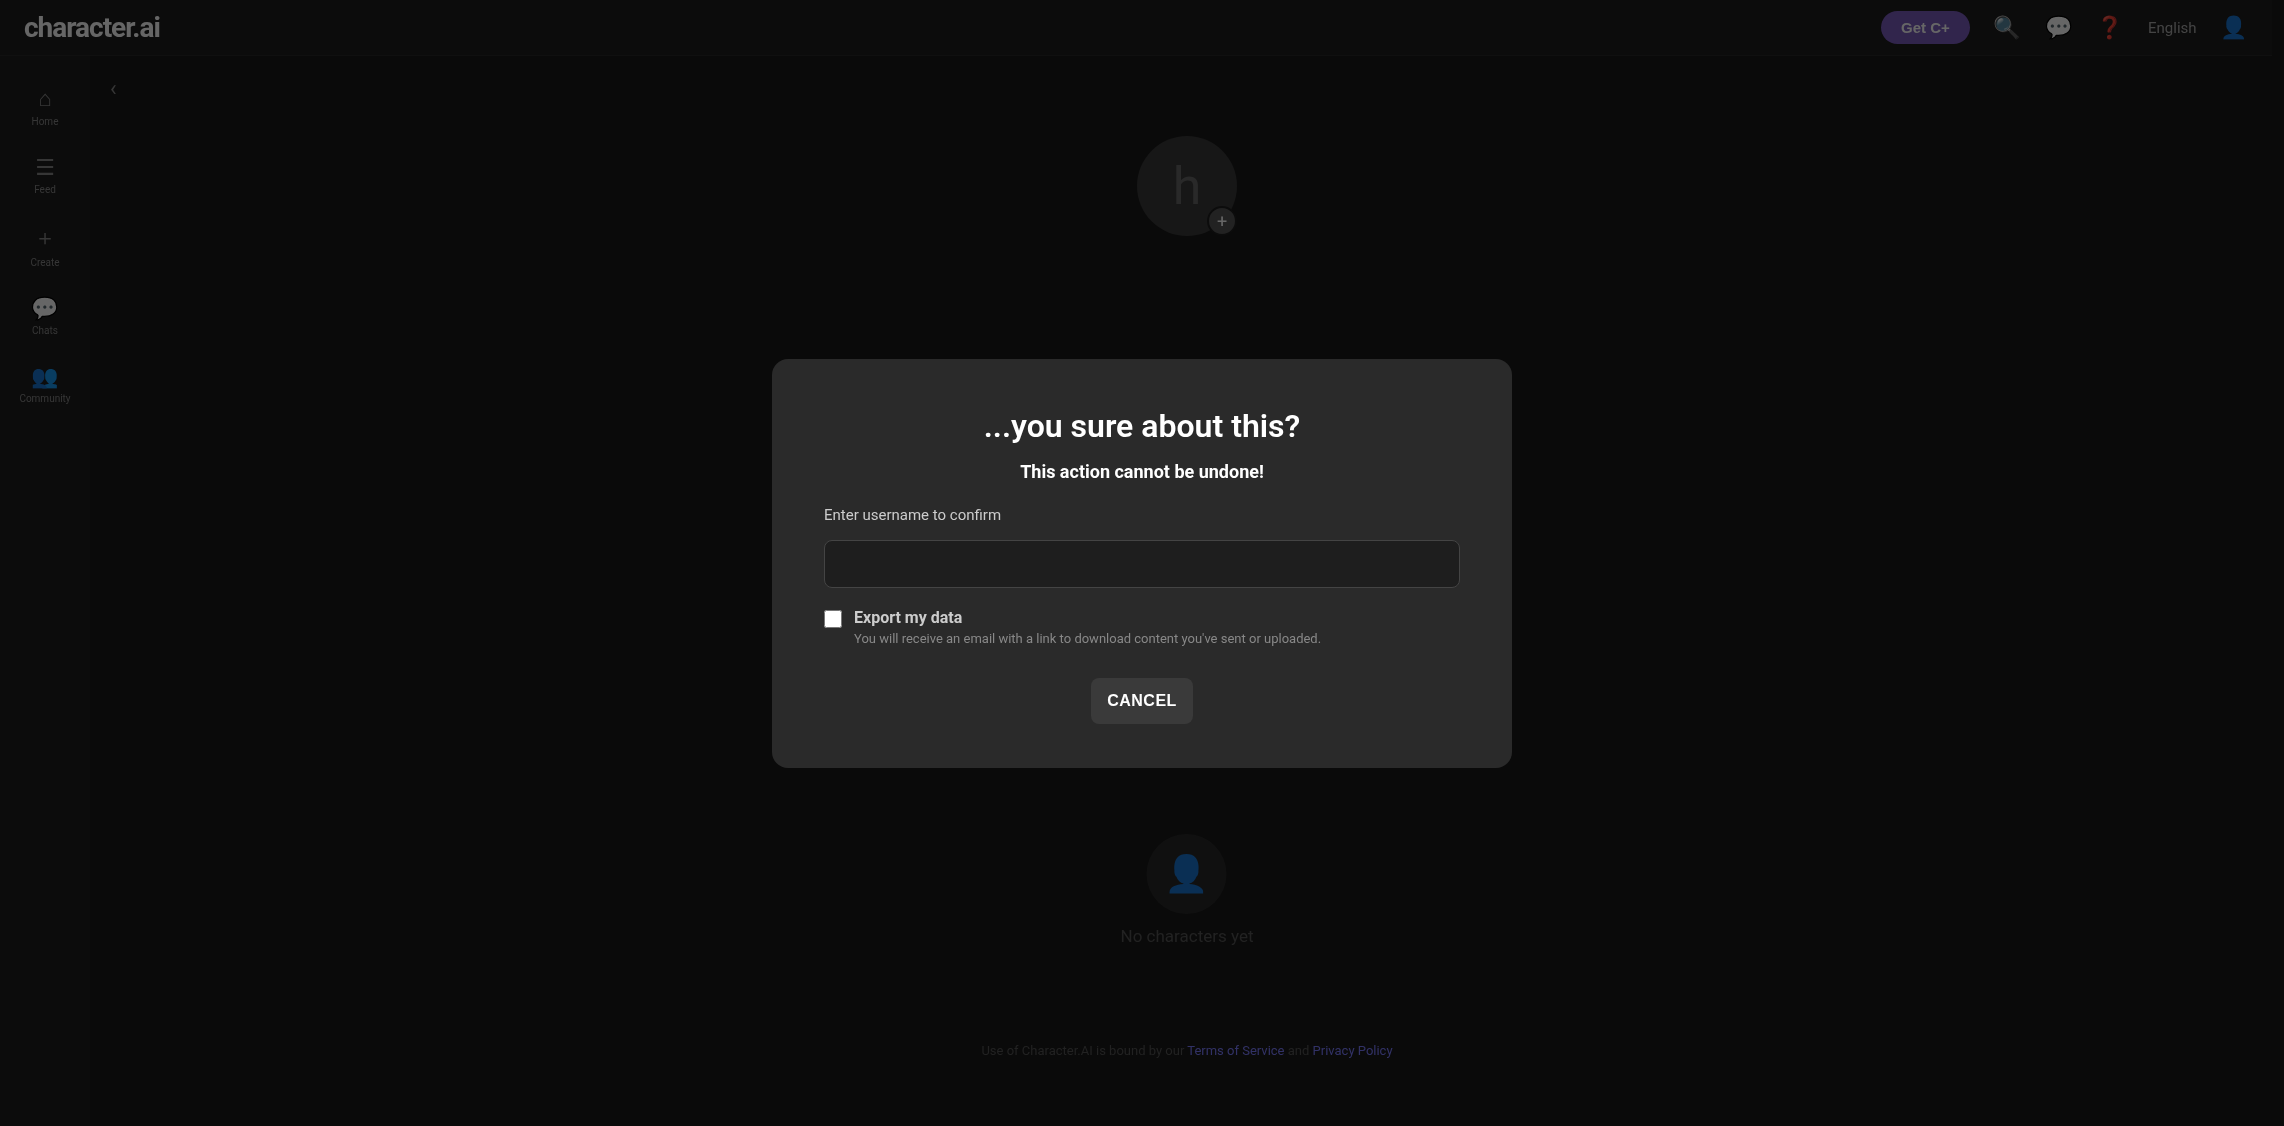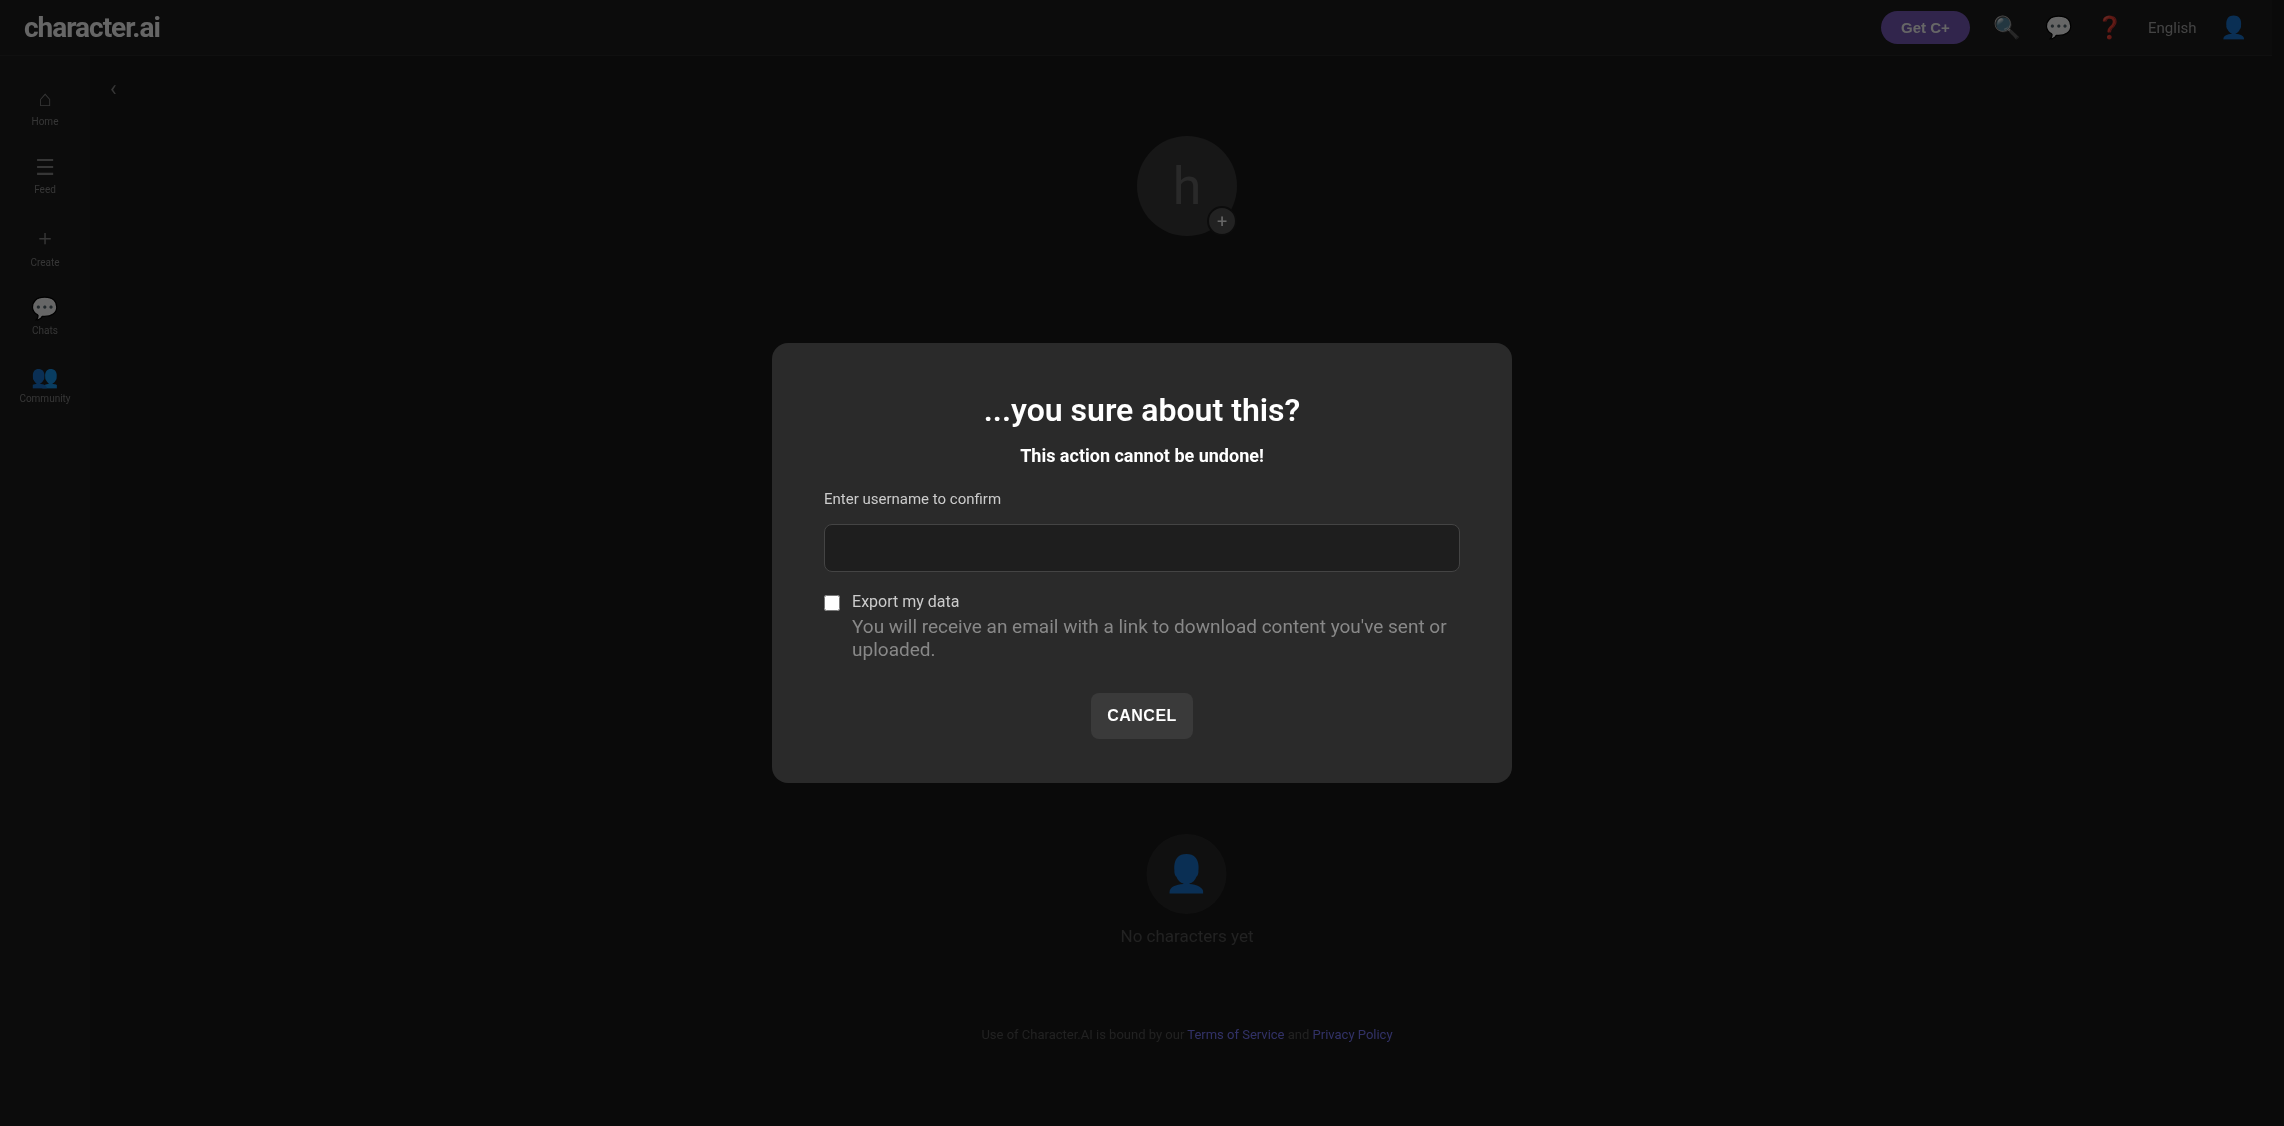--- a/index.html
+++ b/index.html
@@ -238,25 +238,25 @@
 
     .export-text {
       display: flex;
       flex-direction: column;
       gap: 4px;
     }
 
     .export-label {
       font-size: 16px;
       color: #cccccc;
-      font-weight: 400;
+      font-weight: 700;
     }
 
     .export-desc {
-      font-size: 19px;
+      font-size: 13px;
       color: #888888;
     }
 
     .dialog-buttons {
       display: flex;
       gap: 16px;
       margin-top: 16px;
     }
 
     .btn-cancel {
@@ -307,21 +307,21 @@
       color: #555;
     }
 
     .no-chars-text {
       font-size: 17px;
       color: #555;
     }
 
     .footer-text {
       position: absolute;
-      bottom: 84px;
+      bottom: 68px;
       left: 50%;
       transform: translateX(-50%);
       font-size: 13px;
       color: #555;
       white-space: nowrap;
     }
 
     .footer-text a {
       color: #7c7cff;
       text-decoration: none;

